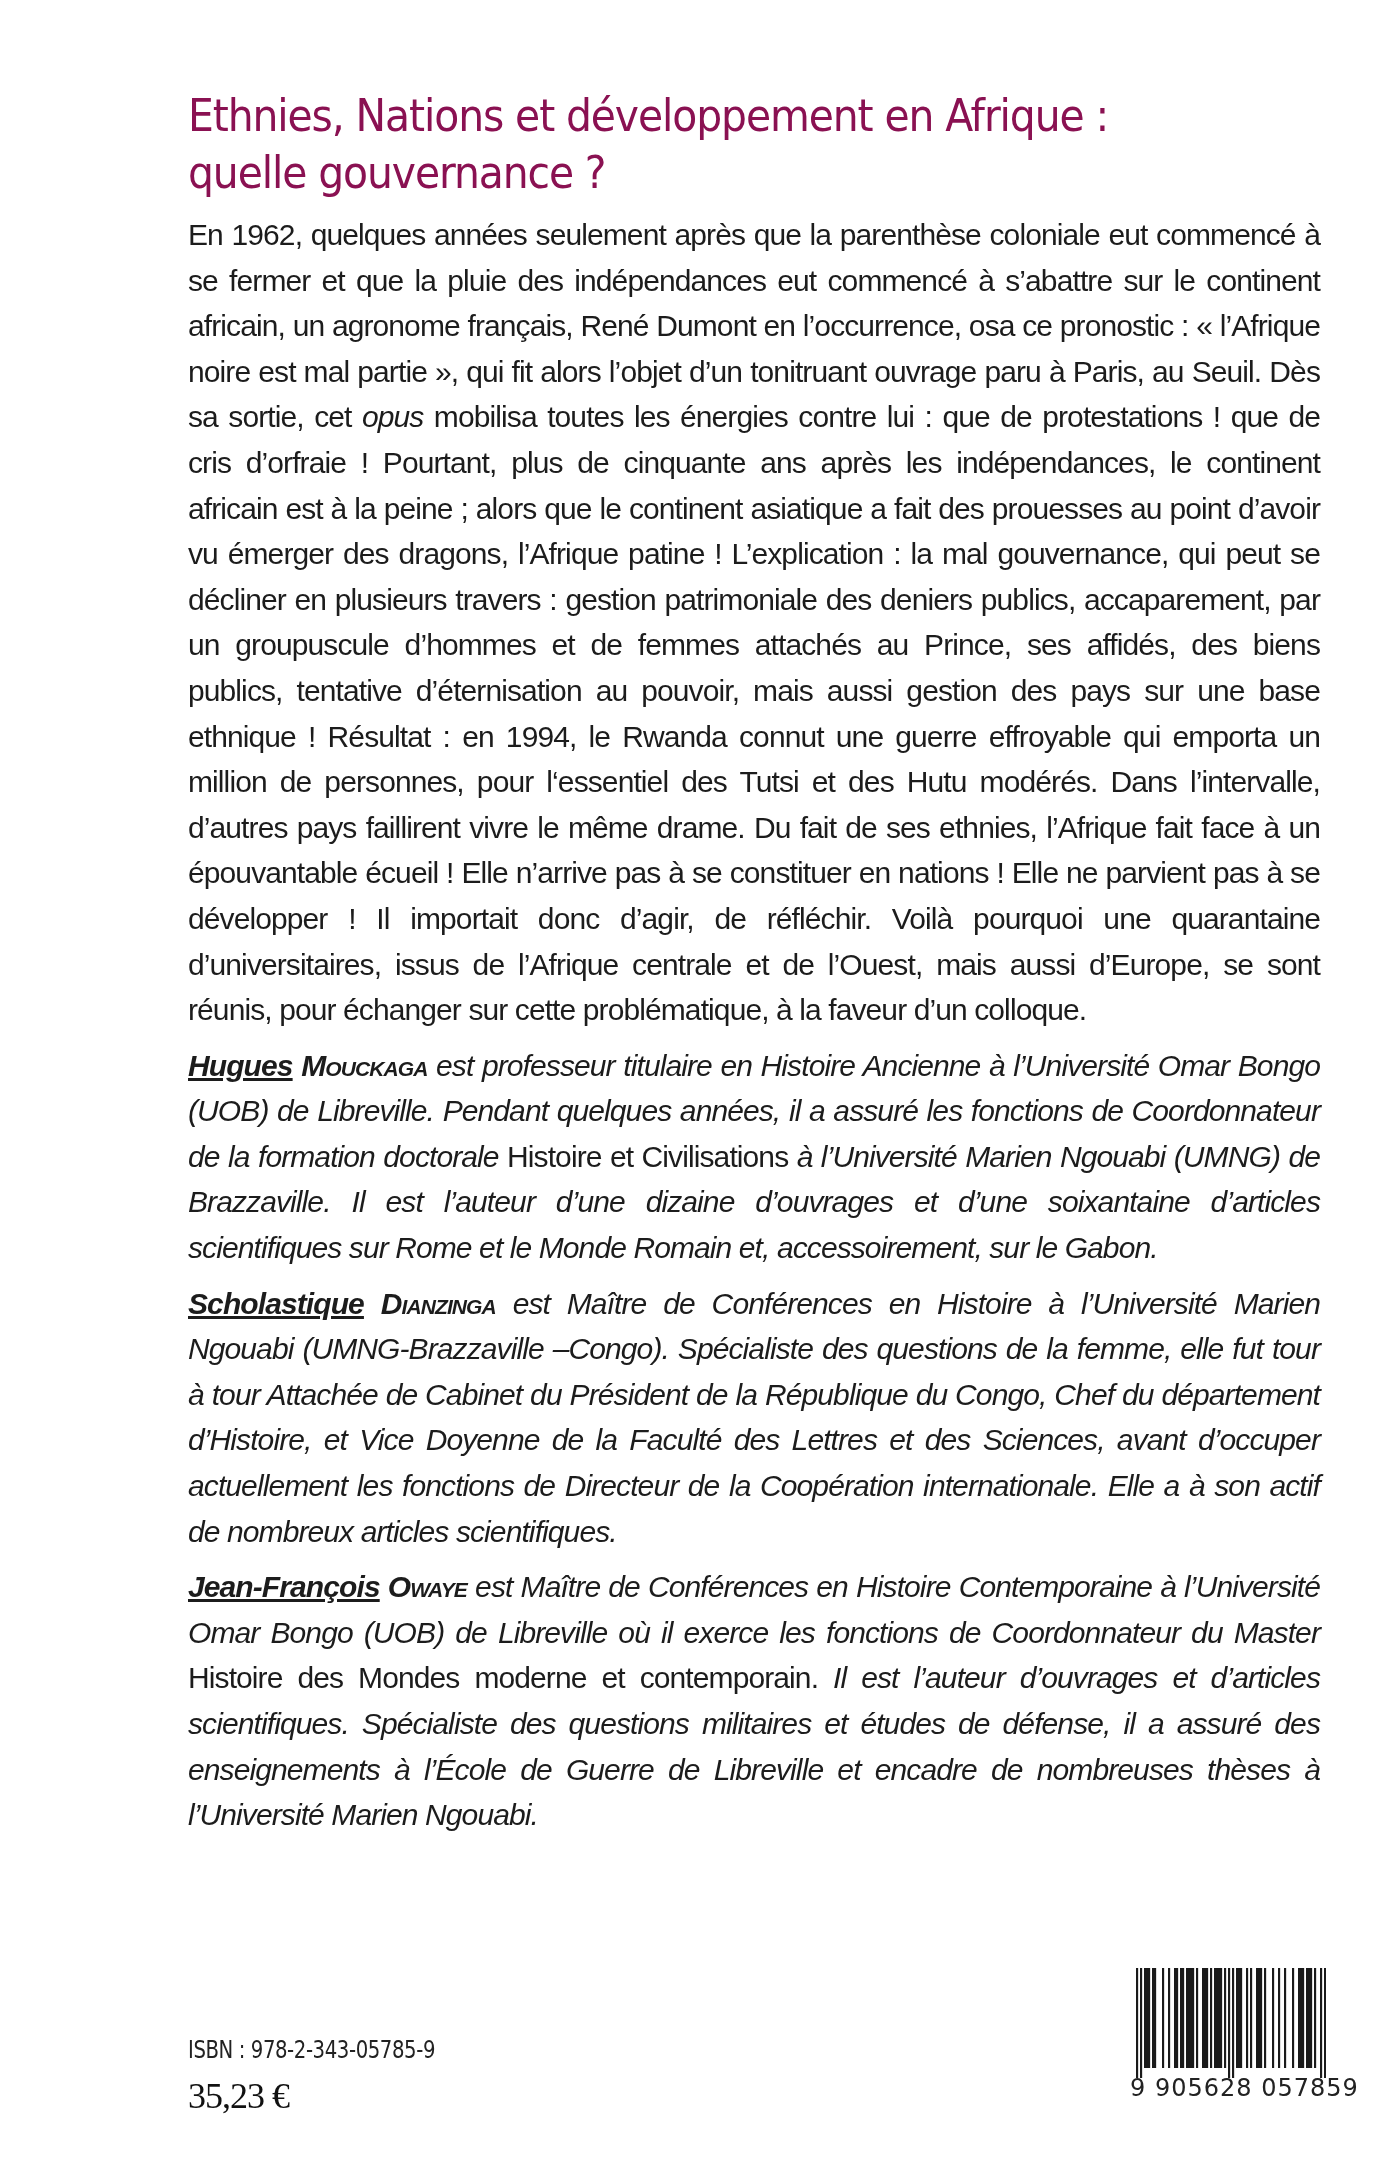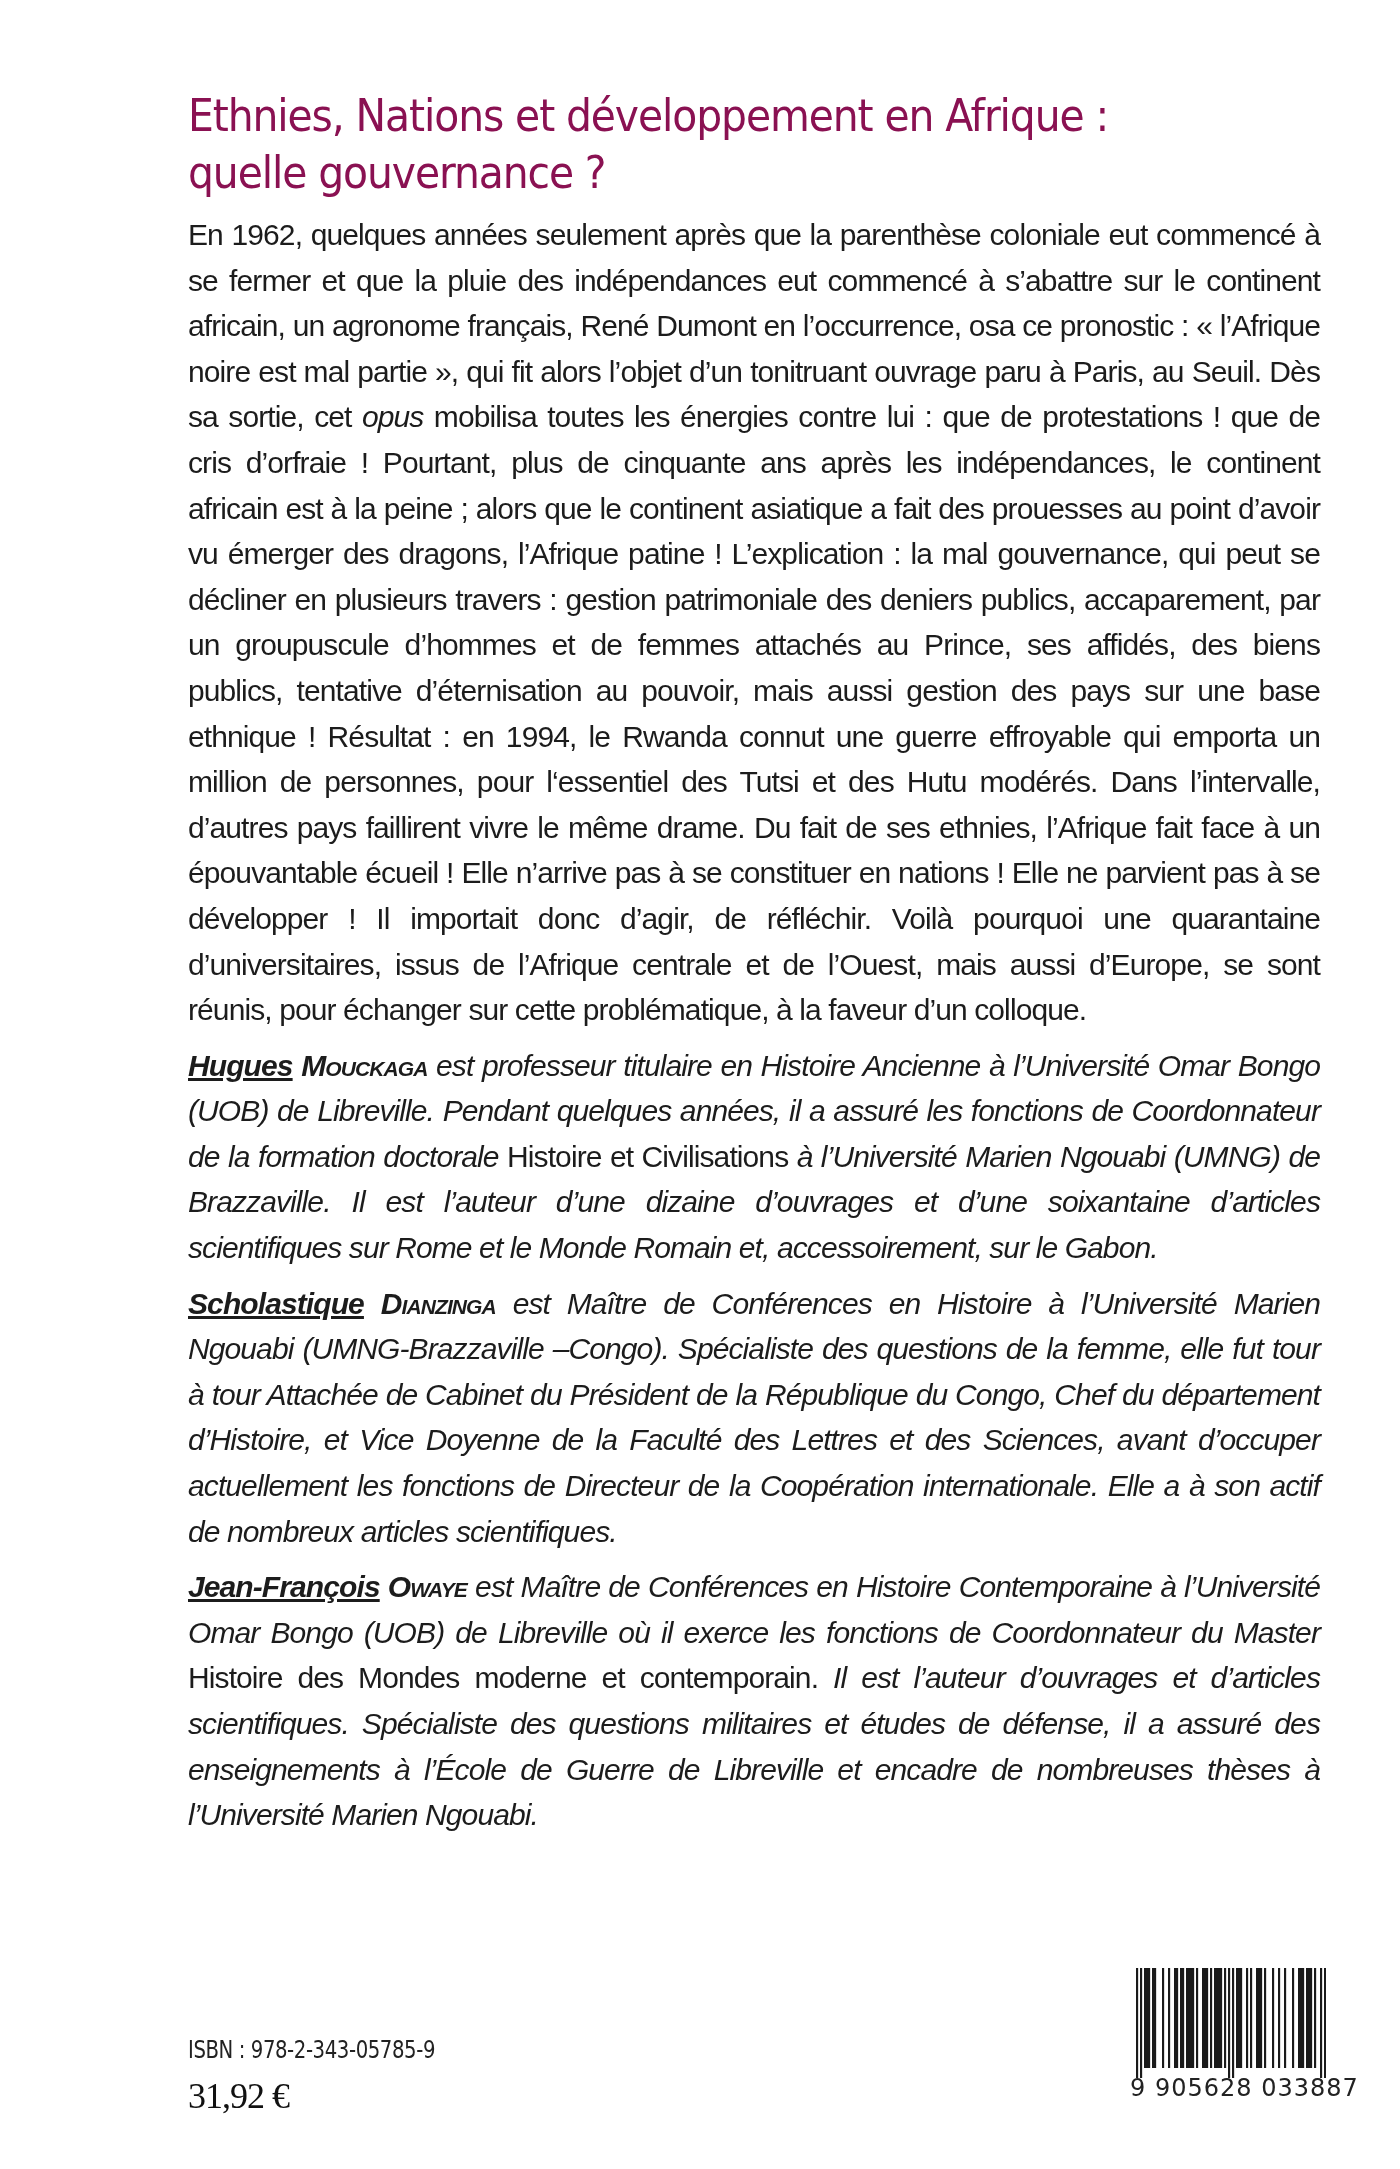--- a/index.html
+++ b/index.html
@@ -52,21 +52,21 @@
     <p><span>En 1962, quelques années seulement après que la parenthèse coloniale eut commencé à se fermer et que la pluie des indépendances eut commencé à s’abattre sur le continent africain, un agronome français, René Dumont en l’occurrence, osa ce pronostic : « l’Afrique noire est mal partie », qui fit alors l’objet d’un tonitruant ouvrage paru à Paris, au Seuil. Dès sa sortie, cet </span><em>opus</em><span> mobilisa toutes les énergies contre lui : que de protestations ! que de cris d’orfraie ! Pourtant, plus de cinquante ans après les indépendances, le continent africain est à la peine ; alors que le continent asiatique a fait des prouesses au point d’avoir vu émerger des dragons, l’Afrique patine ! L’explication : la mal gouvernance, qui peut se décliner en plusieurs travers : gestion patrimoniale des deniers publics, accaparement, par un groupuscule d’hommes et de femmes attachés au Prince, ses affidés, des biens publics, tentative d’éternisation au pouvoir, mais aussi gestion des pays sur une base ethnique ! Résultat : en 1994, le Rwanda connut une guerre effroyable qui emporta un million de personnes, pour l‘essentiel des Tutsi et des Hutu modérés. Dans l’intervalle, d’autres pays faillirent vivre le même drame. Du fait de ses ethnies, l’Afrique fait face à un épouvantable écueil ! Elle n’arrive pas à se constituer en nations ! Elle ne parvient pas à se développer ! Il importait donc d’agir, de réfléchir. Voilà pourquoi une quarantaine d’universitaires, issus de l’Afrique centrale et de l’Ouest, mais aussi d’Europe, se sont réunis, pour échanger sur cette problématique, à la faveur d’un colloque.</span></p>
 
     <p class="bio"><span class="name">Hugues</span> <span class="sc">Mouckaga</span><span> est professeur titulaire en Histoire Ancienne à l’Université Omar Bongo (UOB) de Libreville. Pendant quelques années, il a assuré les fonctions de Coordonnateur de la formation doctorale</span><span class="up"> Histoire et Civilisations </span><span>à l’Université Marien Ngouabi (UMNG) de Brazzaville. Il est l’auteur d’une dizaine d’ouvrages et d’une soixantaine d’articles scientifiques sur Rome et le Monde Romain et, accessoirement, sur le Gabon.</span></p>
 
     <p class="bio"><span class="name">Scholastique</span> <span class="sc">Dianzinga</span><span> est Maître de Conférences en Histoire à l’Université Marien Ngouabi (UMNG-Brazzaville –Congo). Spécialiste des questions de la femme, elle fut tour à tour Attachée de Cabinet du Président de la République du Congo, Chef du département d’Histoire, et Vice Doyenne de la Faculté des Lettres et des Sciences, avant d’occuper actuellement les fonctions de Directeur de la Coopération internationale. Elle a à son actif de nombreux articles scientifiques.</span></p>
 
     <p class="bio"><span class="name">Jean-François</span> <span class="sc">Owaye</span><span> est Maître de Conférences en Histoire Contemporaine à l’Université Omar Bongo (UOB) de Libreville où il exerce les fonctions de Coordonnateur du Master</span><span class="up"> Histoire des Mondes moderne et contemporain. </span><span>Il est l’auteur d’ouvrages et d’articles scientifiques. Spécialiste des questions militaires et études de défense, il a assuré des enseignements à l’École de Guerre de Libreville et encadre de nombreuses thèses à l’Université Marien Ngouabi.</span></p>
   </div>
 
   <div class="isbn">ISBN : 978-2-343-05785-9</div>
-  <div class="price">31,92 €</div>
+  <div class="price">35,23 €</div>
 </div>
 
 <div class="barcode">
   <svg id="barcode-svg" width="190" height="110">
       <rect x="0.00" y="0" width="2.15" height="110" fill="#1a1a1a"></rect>
       <rect x="4.00" y="0" width="2.15" height="110" fill="#1a1a1a"></rect>
       <rect x="8.00" y="0" width="2.15" height="100" fill="#1a1a1a"></rect>
       <rect x="10.00" y="0" width="2.15" height="100" fill="#1a1a1a"></rect>
       <rect x="12.00" y="0" width="2.15" height="100" fill="#1a1a1a"></rect>
       <rect x="16.00" y="0" width="2.15" height="100" fill="#1a1a1a"></rect>
@@ -109,14 +109,14 @@
       <rect x="162.00" y="0" width="2.15" height="100" fill="#1a1a1a"></rect>
       <rect x="164.00" y="0" width="2.15" height="100" fill="#1a1a1a"></rect>
       <rect x="166.00" y="0" width="2.15" height="100" fill="#1a1a1a"></rect>
       <rect x="170.00" y="0" width="2.15" height="100" fill="#1a1a1a"></rect>
       <rect x="172.00" y="0" width="2.15" height="100" fill="#1a1a1a"></rect>
       <rect x="174.00" y="0" width="2.15" height="100" fill="#1a1a1a"></rect>
       <rect x="178.00" y="0" width="2.15" height="100" fill="#1a1a1a"></rect>
       <rect x="184.00" y="0" width="2.15" height="110" fill="#1a1a1a"></rect>
       <rect x="188.00" y="0" width="2.15" height="110" fill="#1a1a1a"></rect>
     </svg>
-  <div class="barcode-digits"><span>9</span> <span>905628</span> <span>033887</span></div>
+  <div class="barcode-digits"><span>9</span> <span>905628</span> <span>057859</span></div>
 </div>
 
 </body></html>

